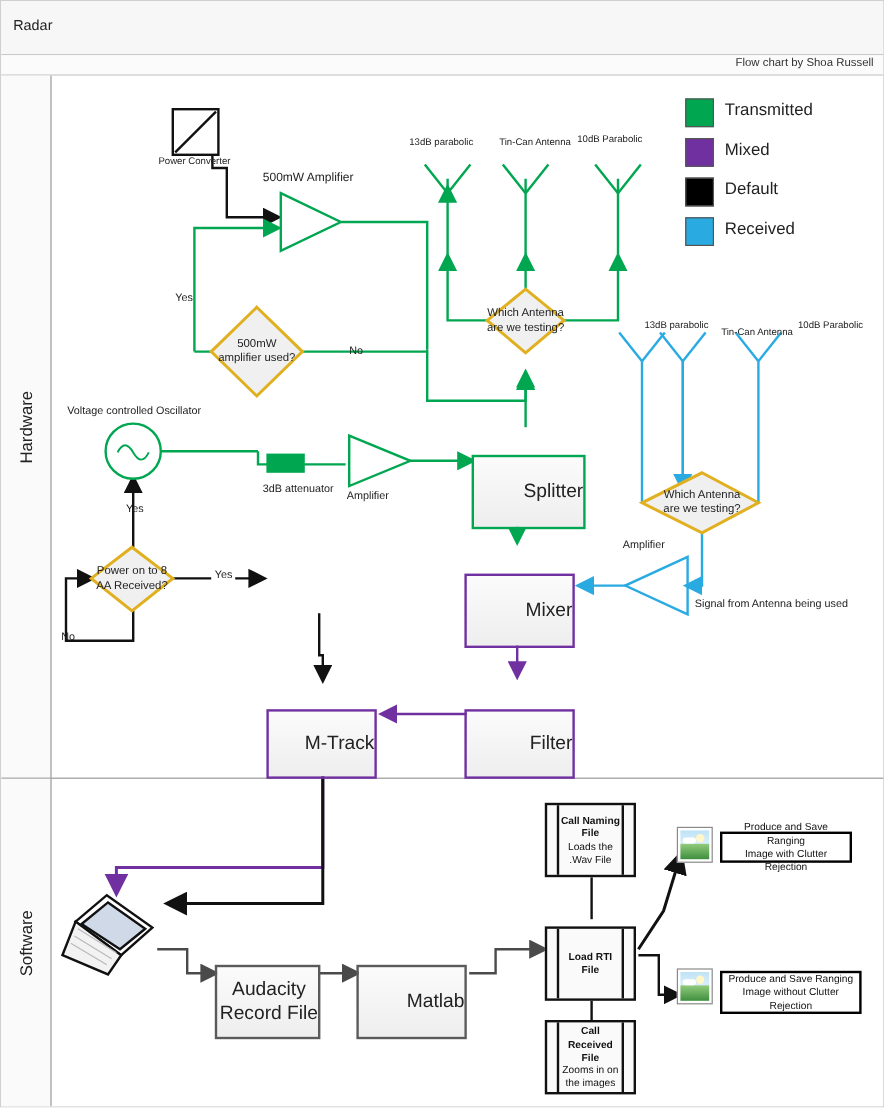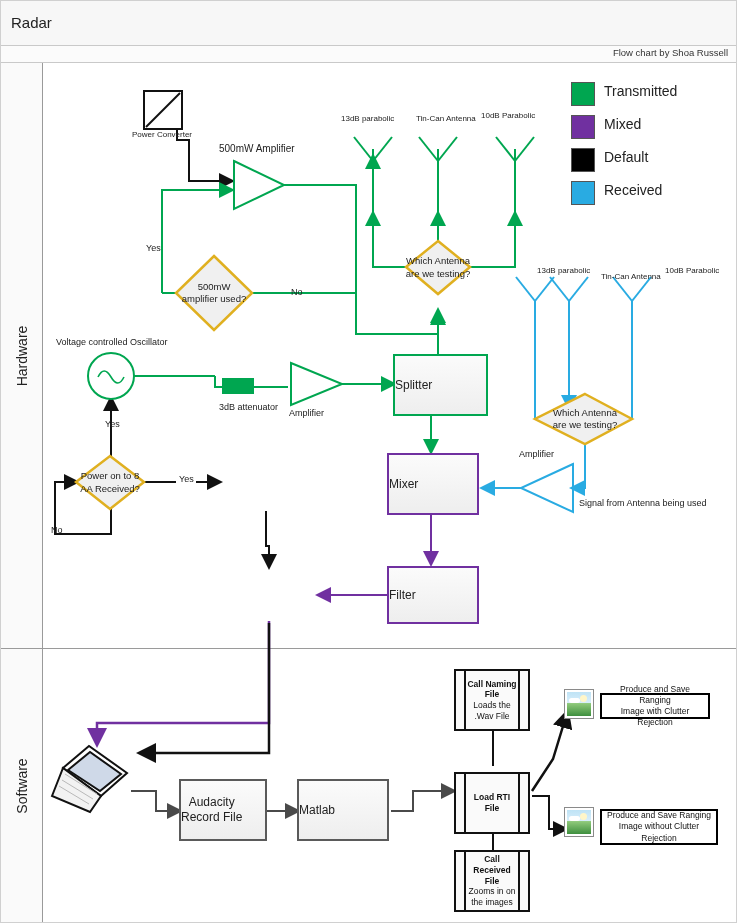--- a/index.html
+++ b/index.html
@@ -3,21 +3,21 @@
 <meta charset="utf-8">
 <style>
   html,body{margin:0;padding:0;background:#fff;}
   body{font-family:"Liberation Sans",sans-serif;}
   #page{position:relative;width:737px;height:923px;background:#ffffff;overflow:hidden;
         border:1px solid #d0d0d0;box-sizing:border-box;}
 
   
   #titlebar{position:absolute;left:0;top:0;width:737px;height:45px;
             background:#f7f7f7;border-bottom:1px solid #c9c9c9;box-sizing:border-box;}
-  #title{position:absolute;left:10px;top:13px;font-size:15px;color:#222;}
+  #title{position:absolute;left:10px;top:13px;font-size:12px;color:#222;}
   #subbar{position:absolute;left:0;top:45px;width:737px;height:17px;
           background:#fbfbfb;border-bottom:1px solid #c9c9c9;box-sizing:border-box;}
   #credit{position:absolute;right:8px;top:46px;font-size:9.5px;color:#333;}
 
   
   #laneWrap{position:absolute;left:0;top:62px;width:737px;height:859px;}
   .laneHdr{position:absolute;left:0;width:42px;background:#fafafa;
            border-right:1px solid #9a9a9a;box-sizing:border-box;}
   .laneTxt{position:absolute;left:50%;top:50%;transform:translate(-50%,-50%) rotate(-90deg);
            white-space:nowrap;font-size:14px;color:#222;}
@@ -25,22 +25,22 @@
   #laneSW{top:586px;height:273px;}
   #laneBodyHW{position:absolute;left:42px;top:0;width:695px;height:586px;
               border-bottom:1px solid #9a9a9a;box-sizing:border-box;}
   #laneBodySW{position:absolute;left:42px;top:586px;width:695px;height:273px;}
 
   
   svg#canvas{position:absolute;left:0;top:0;width:737px;height:923px;pointer-events:none;}
 
   
   .node{position:absolute;box-sizing:border-box;display:flex;align-items:center;
-        justify-content:flex-start;text-align:center;font-size:12px;color:#222;
-        background:linear-gradient(to bottom,#fbfbfb,#eeeeee);line-height:1.25;}
+        justify-content:flex-end;text-align:center;font-size:16px;color:#222;
+        background:linear-gradient(to bottom,#fbfbfb,#eeeeee);line-height:1.25;margin-top:25px;}
   .nGreen{border:2px solid #00a650;}
   .nPurple{border:2px solid #7030a0;}
   .nBlack{border:2px solid #1a1a1a;}
   .nGray{border:2px solid #5a5a5a;}
 
   
   .diamond{position:absolute;}
   .diamond .dtxt{position:absolute;left:0;top:0;width:100%;height:100%;
         display:flex;align-items:center;justify-content:center;text-align:center;
         font-size:9.5px;color:#222;line-height:1.3;}
@@ -297,20 +297,23 @@
   </div>
 
   <div class="node nGreen" style="left:392px;top:353px;width:95px;height:62px;">
     <span>Splitter</span>
   </div>
   <div class="node nPurple" style="left:386px;top:452px;width:92px;height:62px;">
     <span>Mixer</span>
   </div>
   <div class="node nPurple" style="left:386px;top:565px;width:92px;height:58px;">
     <span>Filter</span>
+  </div>
+  <div class="node nPurple" style="left:221px;top:565px;width:92px;height:58px;">
+    <span>M-Track</span>
   </div>
 
   <div id="laptop">
     <svg viewBox="0 0 95 80" width="95" height="80">
       <g stroke="#111" stroke-width="2" fill="#fff">
         <path d="M14,30 L40,8 L78,35 L52,58 Z"></path>
         <path d="M19,32 L41,14 L72,36 L51,53 Z" fill="#cfd9e8"></path>
         <path d="M3,58 L14,30 L52,58 L41,74 Z" fill="#f2f2f2"></path>
       </g>
       <g stroke="#b9b9b9" stroke-width="1" fill="none">

